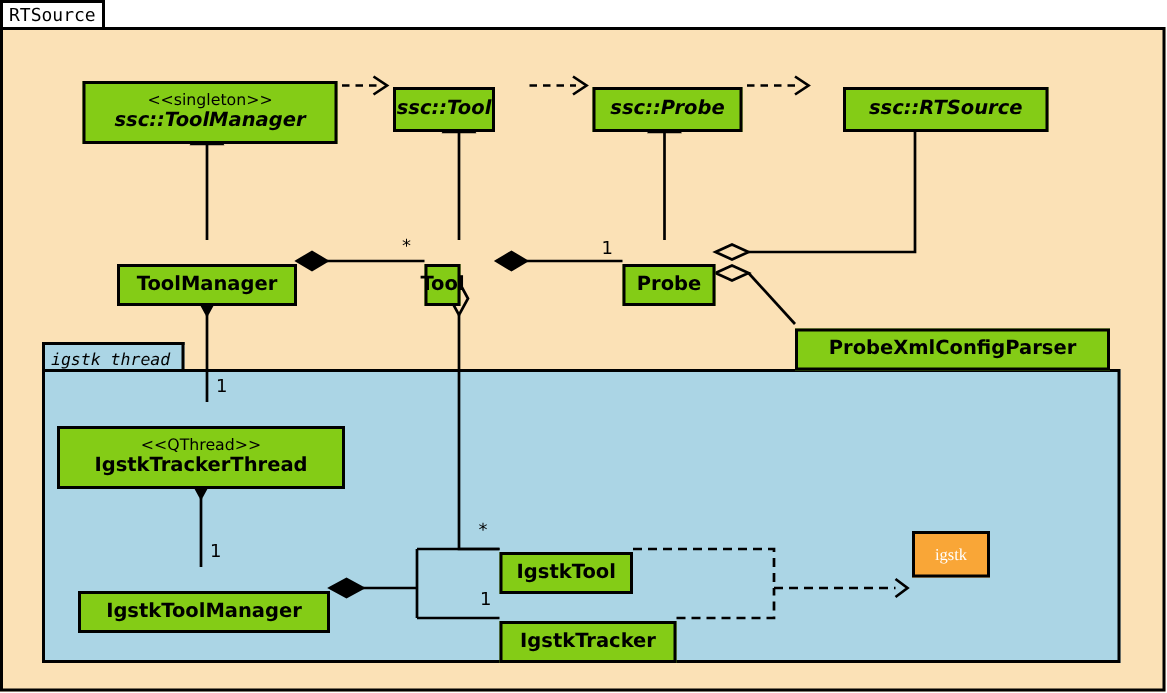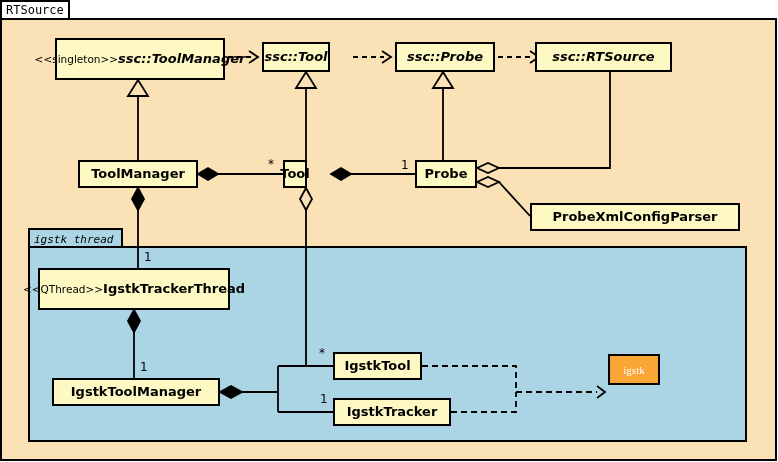--- a/index.html
+++ b/index.html
@@ -16,22 +16,22 @@
 
   .thread-body { position:absolute; left:28px; top:246px; width:719px; height:196px;
                  background:#ABD5E5; border:2px solid #000; z-index:1; }
   .thread-tab  { position:absolute; left:28px; top:228px; width:95px; height:20px;
                  background:#ABD5E5; border:2px solid #000; border-bottom:none; z-index:1;
                  display:flex; align-items:center; padding-left:4px;
                  font-family:"DejaVu Sans Mono", monospace; font-size:11px; color:#000;font-style:italic; }
 
   svg.connectors { position:absolute; left:0; top:0; z-index:2; }
 
-  .uml-box { position:absolute; background:#fef9c3; border:2px solid #000; z-index:3;
-             display:flex; flex-direction:row; align-items:center; justify-content:center; }
+  .uml-box { position:absolute; background:#84cc16; border:2px solid #000; z-index:3;
+             display:flex; flex-direction:column; align-items:center; justify-content:center;margin-top:16px; }
   .uml-box .cname  { font-weight:bold; font-size:13px; color:#000; line-height:1.25; white-space:nowrap; }
   .uml-box .stereo { font-size:10.5px; color:#000; line-height:1.2; white-space:nowrap; }
   .uml-box.italic .cname { font-style:italic; }
 
   .mult { position:absolute; z-index:4; font-size:12px; color:#000;
           font-family:"DejaVu Sans", sans-serif; }
 
   .igstk-tab  { position:absolute; left:608px; top:360px; width:26px; height:14px;
                 background:#F9A637; border:2px solid #000; border-bottom:none; z-index:3; }
   .igstk-body { position:absolute; left:608px; top:354px; width:52px; height:31px;
@@ -139,21 +139,21 @@
   </div>
 
   <div class="uml-box italic" style="left:262px;top:42px;width:68px;height:30px">
     <span class="cname">ssc::Tool</span>
   </div>
 
   <div class="uml-box italic" style="left:395px;top:42px;width:100px;height:30px">
     <span class="cname">ssc::Probe</span>
   </div>
 
-  <div class="uml-box italic" style="left:535px;top:42px;width:137px;height:30px">
+  <div class="uml-box italic" style="left:562px;top:42px;width:137px;height:30px">
     <span class="cname">ssc::RTSource</span>
   </div>
 
   <div class="uml-box" style="left:78px;top:160px;width:120px;height:28px">
     <span class="cname">ToolManager</span>
   </div>
 
   <div class="uml-box" style="left:283px;top:160px;width:24px;height:28px">
     <span class="cname">Tool</span>
   </div>

